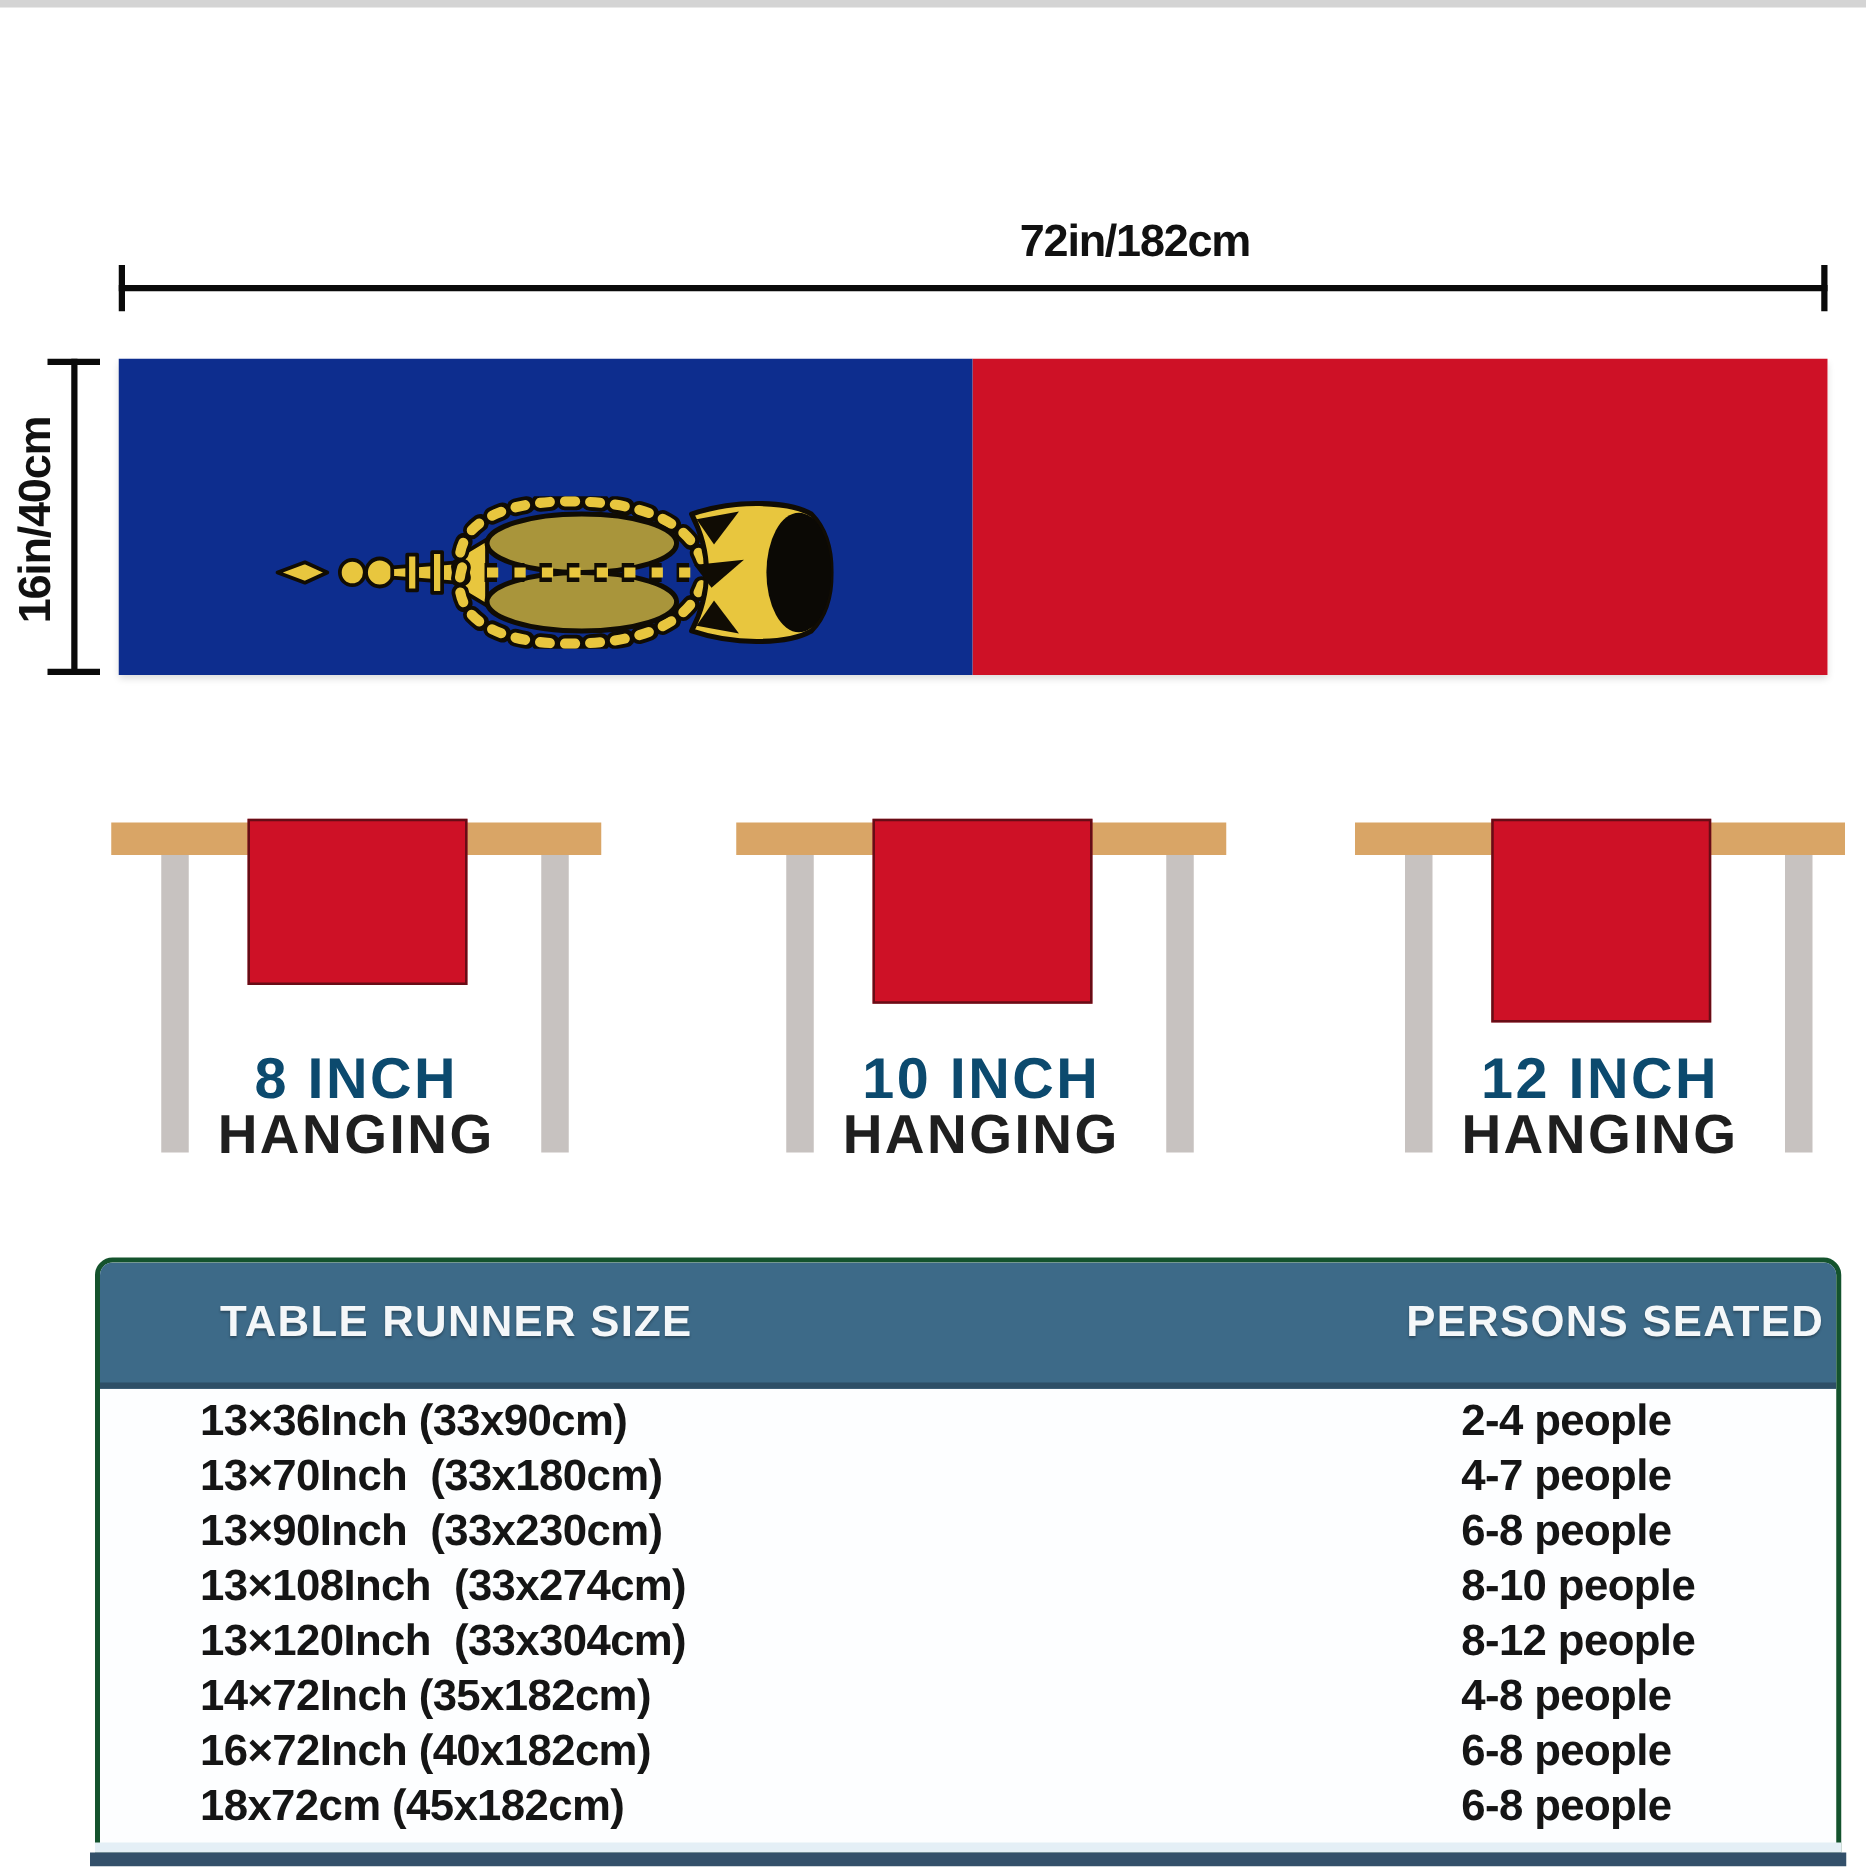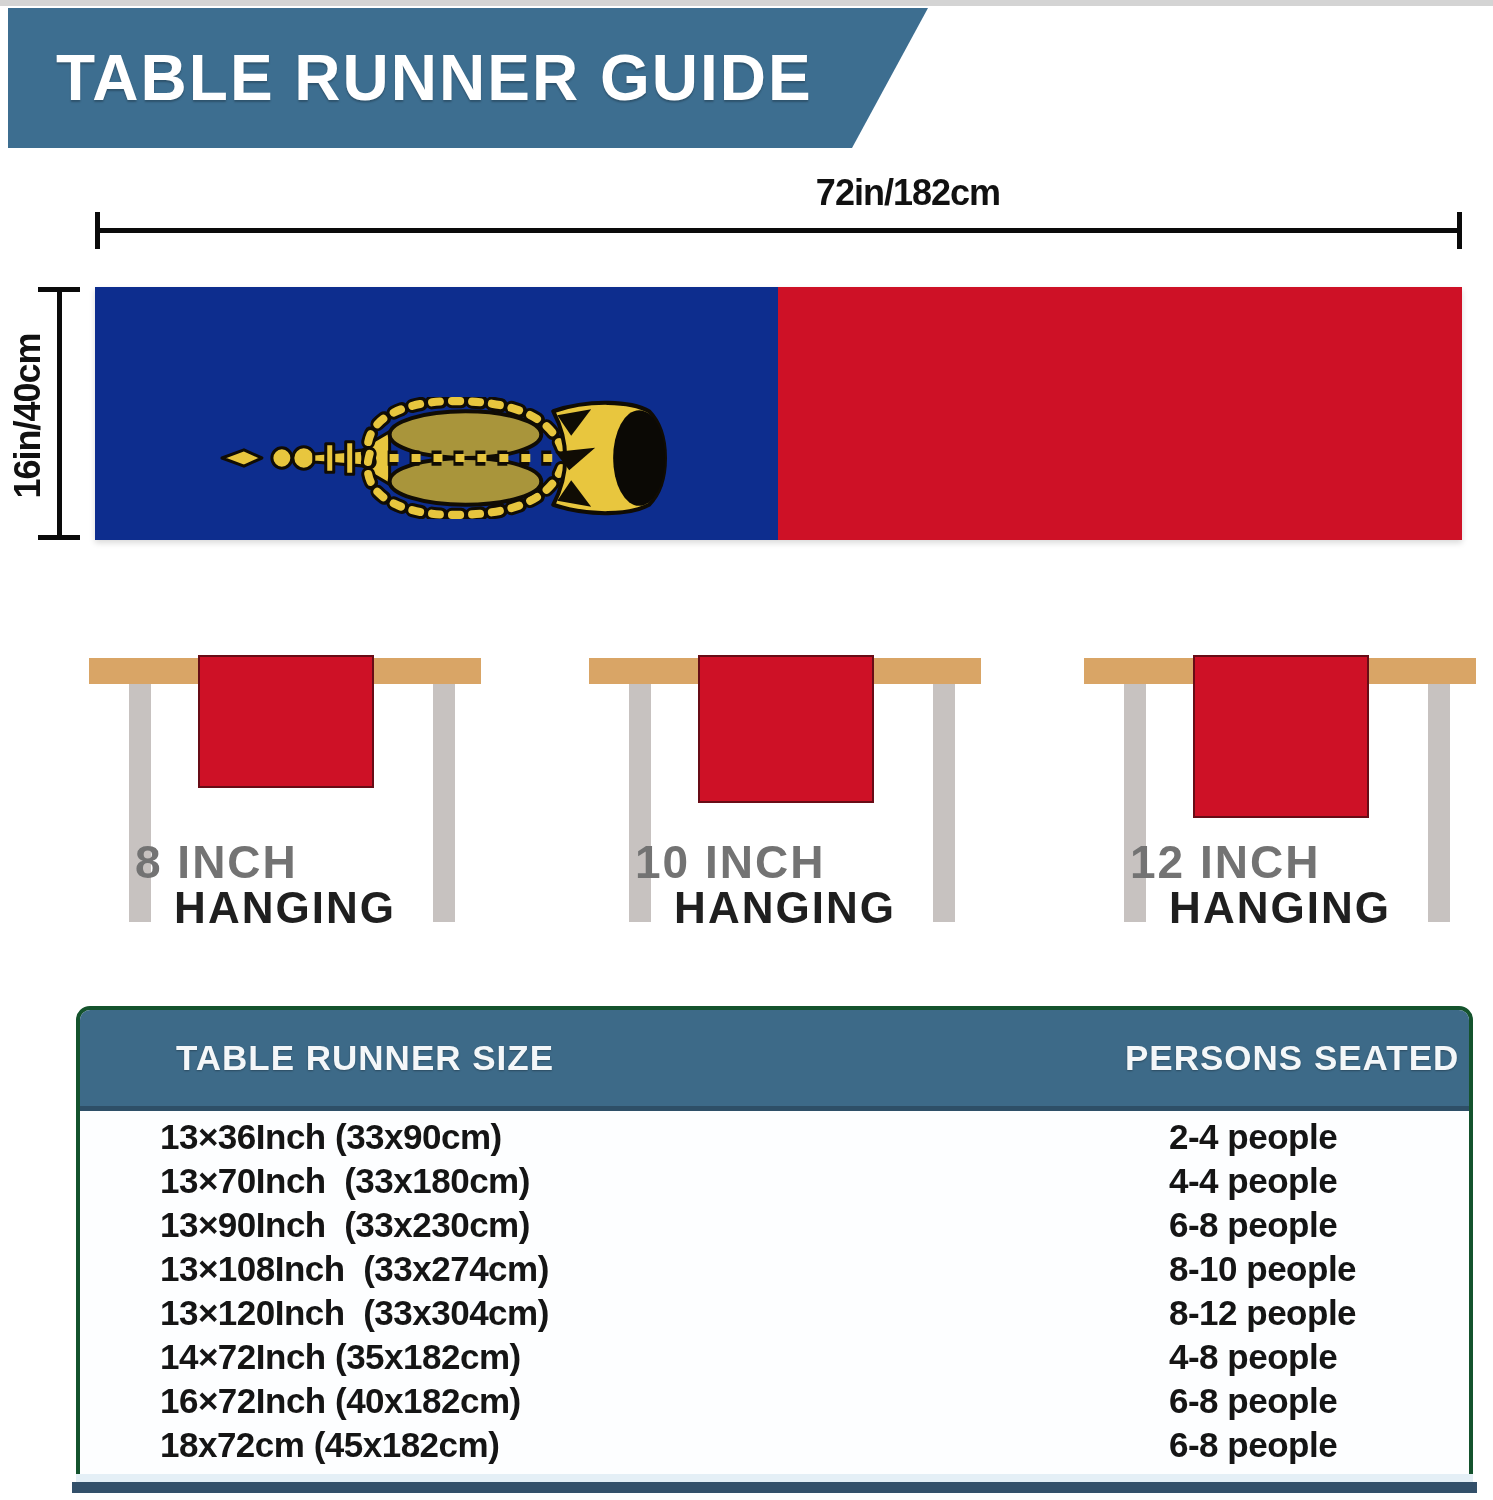--- a/index.html
+++ b/index.html
@@ -49,22 +49,22 @@
 
   
   .fig{position:absolute;width:400px;height:320px;}
   .fig-1{left:85px;top:620px;} .fig-2{left:585px;top:620px;} .fig-3{left:1080px;top:620px;}
   .tabletop{position:absolute;left:4px;top:38px;width:392px;height:26px;background:#d9a566;}
   .leg{position:absolute;top:64px;width:22px;height:238px;background:#c7c2c0;}
   .leg.l{left:44px;} .leg.r{left:348px;}
   .hang-runner{position:absolute;left:113px;top:35px;width:176px;background:#ce1126;border:2px solid rgba(20,10,10,.55);box-sizing:border-box;}
   .fig-1 .hang-runner{height:133px;} .fig-2 .hang-runner{height:148px;} .fig-3 .hang-runner{height:163px;}
   .fig-label-inch{
-    position:absolute;left:50px;top:215px;width:300px;
-    font-size:46px;font-weight:bold;color:#737373;letter-spacing:2px;white-space:nowrap;
+    position:absolute;left:50px;top:215px;width:300px;text-align:center;
+    font-size:46px;font-weight:bold;color:#0c4a6e;letter-spacing:2px;white-space:nowrap;
   }
   .fig-label-hang{
     position:absolute;left:50px;top:263px;width:300px;text-align:center;
     font-size:44px;font-weight:600;color:#1f1f1f;letter-spacing:2px;white-space:nowrap;
   }
 
   
   .size-table{
     position:absolute;left:76px;top:1006px;width:1397px;height:476px;
     border:4px solid #14532d;border-radius:14px 14px 0 0;
@@ -97,23 +97,20 @@
   .table-underline{position:absolute;left:76px;top:1474px;width:1397px;height:8px;background:#e4eff6;}
   .bottom-bar{position:absolute;left:72px;top:1482px;width:1405px;height:11px;background:#33506a;}
 </style>
 </head>
 <body>
 
 <div class="canvas">
 
   <div class="top-strip"></div>
 
-  <div class="banner">
-    <div class="banner-title">TABLE RUNNER GUIDE</div>
-  </div>
 
   <div class="dim-h-label">72in/182cm</div>
   <div class="dim-h-line"></div>
   <div class="dim-h-tick left"></div>
   <div class="dim-h-tick right"></div>
 
   <div class="dim-v-label">16in/40cm</div>
   <div class="dim-v-line"></div>
   <div class="dim-v-tick top"></div>
   <div class="dim-v-tick bottom"></div>
@@ -187,21 +184,21 @@
       <span class="st-th size">TABLE RUNNER SIZE</span>
       <span class="st-th persons">PERSONS SEATED</span>
     </div>
     <div class="st-body">
       <div class="st-row">
         <span class="c-size">13×36Inch (33x90cm)</span>
         <span class="c-persons">2-4 people</span>
       </div>
       <div class="st-row">
         <span class="c-size">13×70Inch  (33x180cm)</span>
-        <span class="c-persons">4-4 people</span>
+        <span class="c-persons">4-7 people</span>
       </div>
       <div class="st-row">
         <span class="c-size">13×90Inch  (33x230cm)</span>
         <span class="c-persons">6-8 people</span>
       </div>
       <div class="st-row">
         <span class="c-size">13×108Inch  (33x274cm)</span>
         <span class="c-persons">8-10 people</span>
       </div>
       <div class="st-row">

